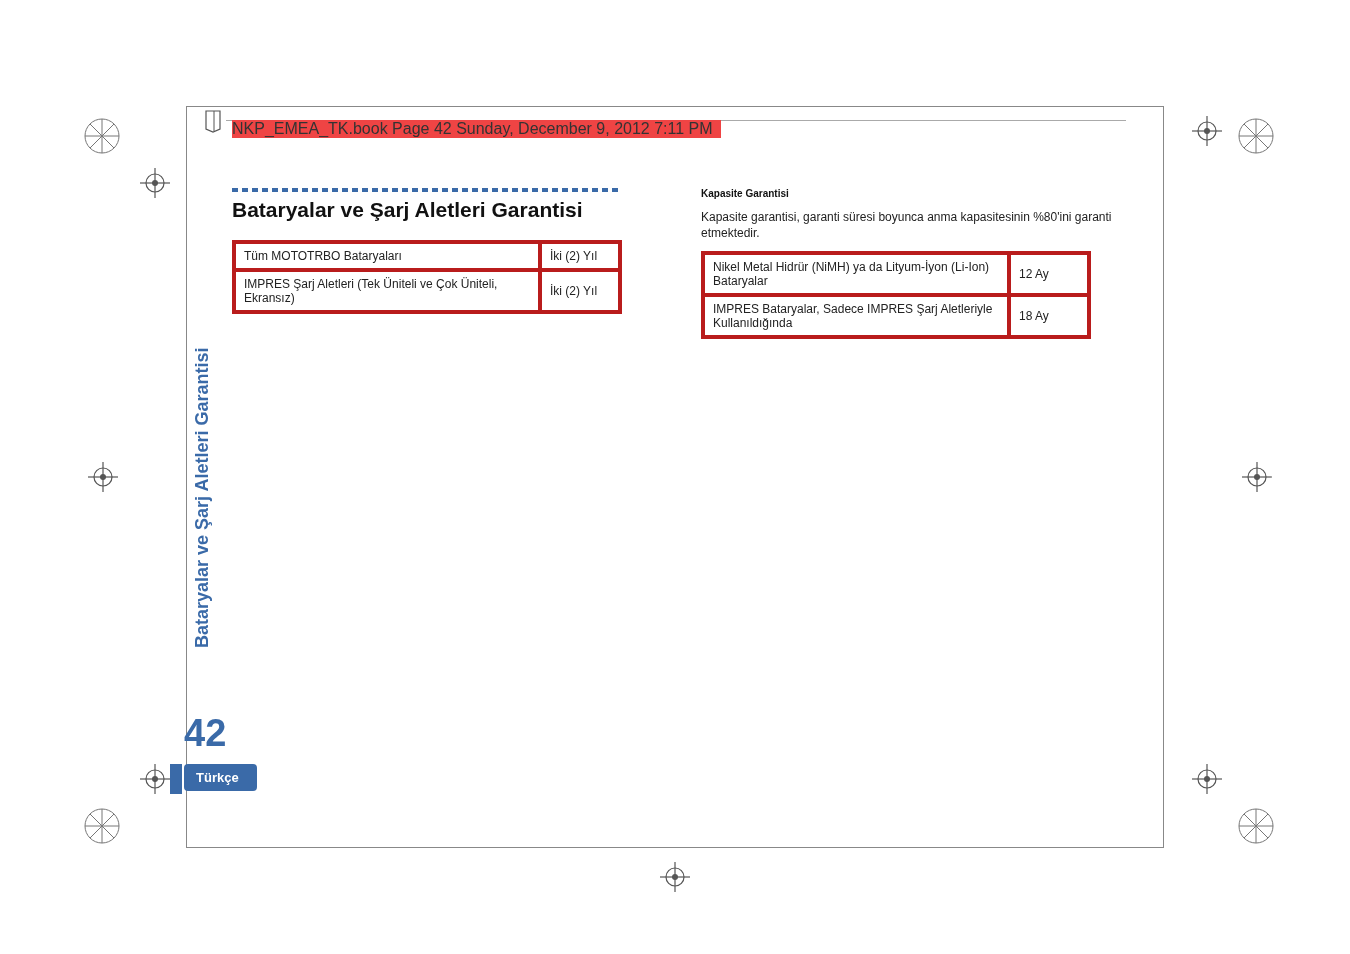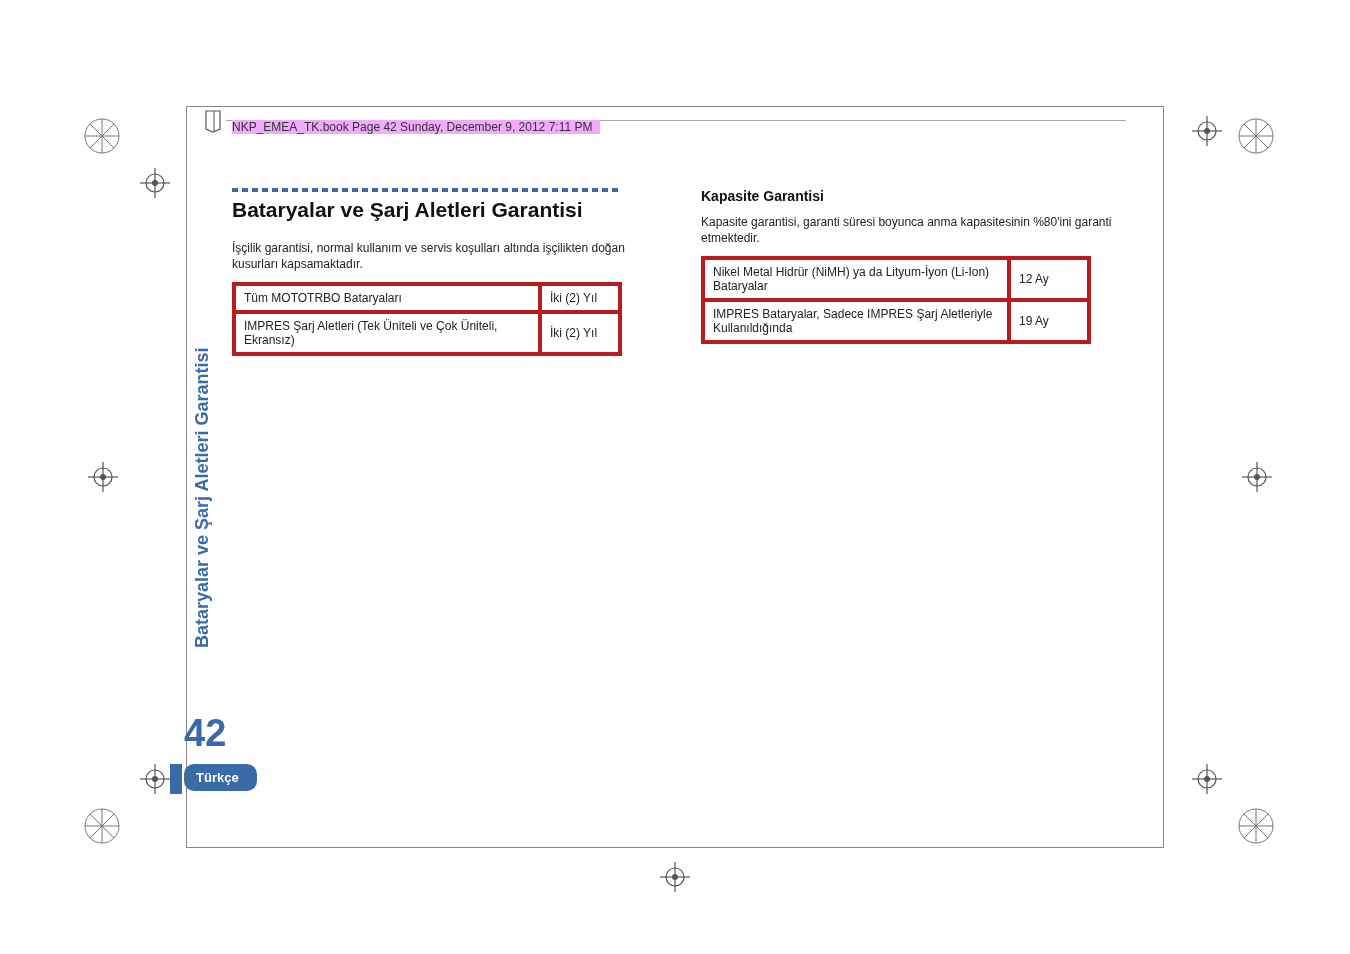--- a/index.html
+++ b/index.html
@@ -37,23 +37,23 @@
       left: 226px;
       top: 120px;
       width: 900px;
       height: 1px;
       background: #aaa;
     }
     .header-text {
       position: absolute;
       left: 232px;
       top: 120px;
-      font-size: 12px;
+      font-size: 16px;
       color: #333;
-      background: #f0abfc;
+      background: #ef4444;
       padding-right: 8px;
     }
     .header-icon {
       position: absolute;
       left: 204px;
       top: 109px;
       width: 20px;
     }
 
     .content {
@@ -73,21 +73,21 @@
     }
     .dashed-rule svg { display: block; }
 
     h1.section-title {
       font-size: 21px;
       font-weight: bold;
       color: #111;
       margin-bottom: 18px;
     }
     h2.subhead {
-      font-size: 14px;
+      font-size: 10px;
       font-weight: bold;
       color: #111;
       margin-bottom: 10px;
     }
     p.body {
       font-size: 12px;
       color: #222;
       line-height: 1.35;
       margin-bottom: 10px;
     }
@@ -126,21 +126,21 @@
     }
     .lang-tab {
       position: absolute;
       left: 184px;
       top: 764px;
       background: #3a6aa8;
       color: #fff;
       font-size: 13px;
       font-weight: bold;
       padding: 6px 18px 6px 12px;
-      border-radius: 10px;
+      border-radius: 4px;
     }
     .lang-edge {
       position: absolute;
       left: 170px;
       top: 764px;
       width: 12px;
       height: 30px;
       background: #3a6aa8;
     }
   </style>
@@ -261,21 +261,20 @@
 <div class="header-text">NKP_EMEA_TK.book  Page 42  Sunday, December 9, 2012  7:11 PM</div>
 
 <div class="content">
   <div class="column">
     <div class="dashed-rule">
       <svg width="390" height="4">
           <line x1="0" y1="2" x2="390" y2="2" stroke="#3a6aa8" stroke-width="4" stroke-dasharray="6,4"></line>
         </svg>
     </div>
     <h1 class="section-title">Bataryalar ve Şarj Aletleri Garantisi</h1>
-    <p class="body">İşçilik garantisi, normal kullanım ve servis koşulları altında işçilikten doğan kusurları kapsamaktadır.</p>
     <table class="data">
       <tbody>
           <tr>
             <td>Tüm MOTOTRBO Bataryaları</td>
             <td class="val">İki (2) Yıl</td>
           </tr>
       <tr>
             <td>IMPRES Şarj Aletleri (Tek Üniteli ve Çok Üniteli, Ekransız)</td>
             <td class="val">İki (2) Yıl</td>
           </tr>
@@ -286,21 +285,21 @@
     <h2 class="subhead">Kapasite Garantisi</h2>
     <p class="body">Kapasite garantisi, garanti süresi boyunca anma kapasitesinin %80'ini garanti etmektedir.</p>
     <table class="data">
       <tbody>
           <tr>
             <td>Nikel Metal Hidrür (NiMH) ya da Lityum-İyon (Li-Ion) Bataryalar</td>
             <td class="val">12 Ay</td>
           </tr>
       <tr>
             <td>IMPRES Bataryalar, Sadece IMPRES Şarj Aletleriyle Kullanıldığında</td>
-            <td class="val">19 Ay</td>
+            <td class="val">18 Ay</td>
           </tr>
     </tbody>
       </table>
   </div>
 </div>
 
 <div class="sidebar-text">Bataryalar ve Şarj Aletleri Garantisi</div>
 <div class="page-number">42</div>
 <div class="lang-edge"></div>
 <div class="lang-tab">Türkçe</div>

